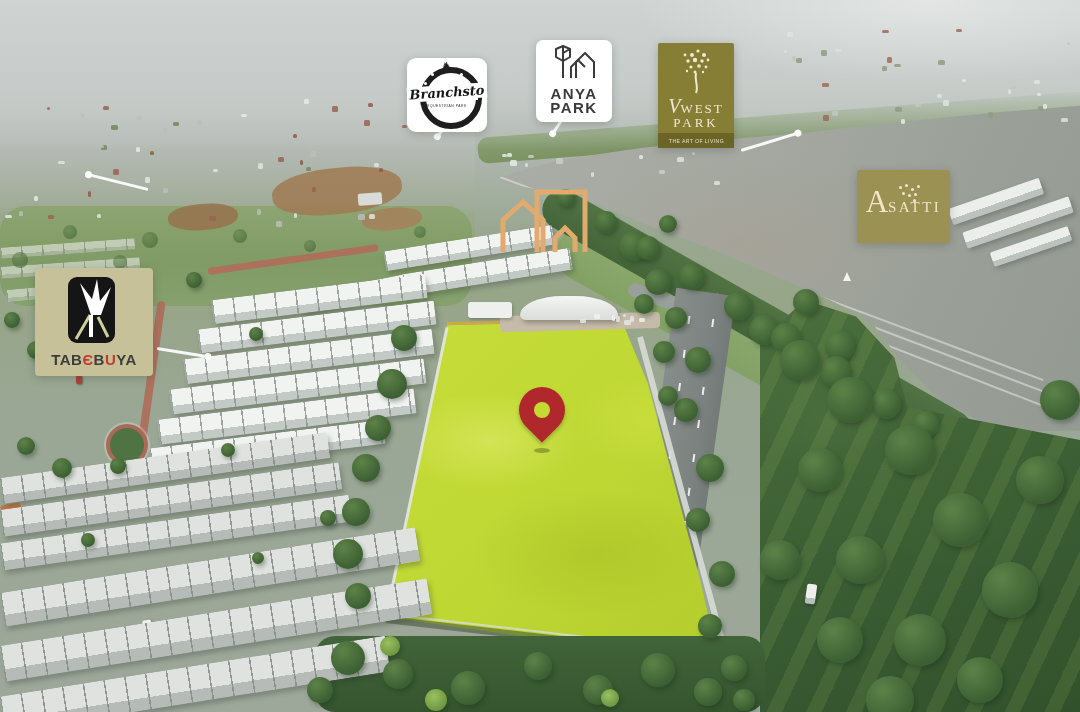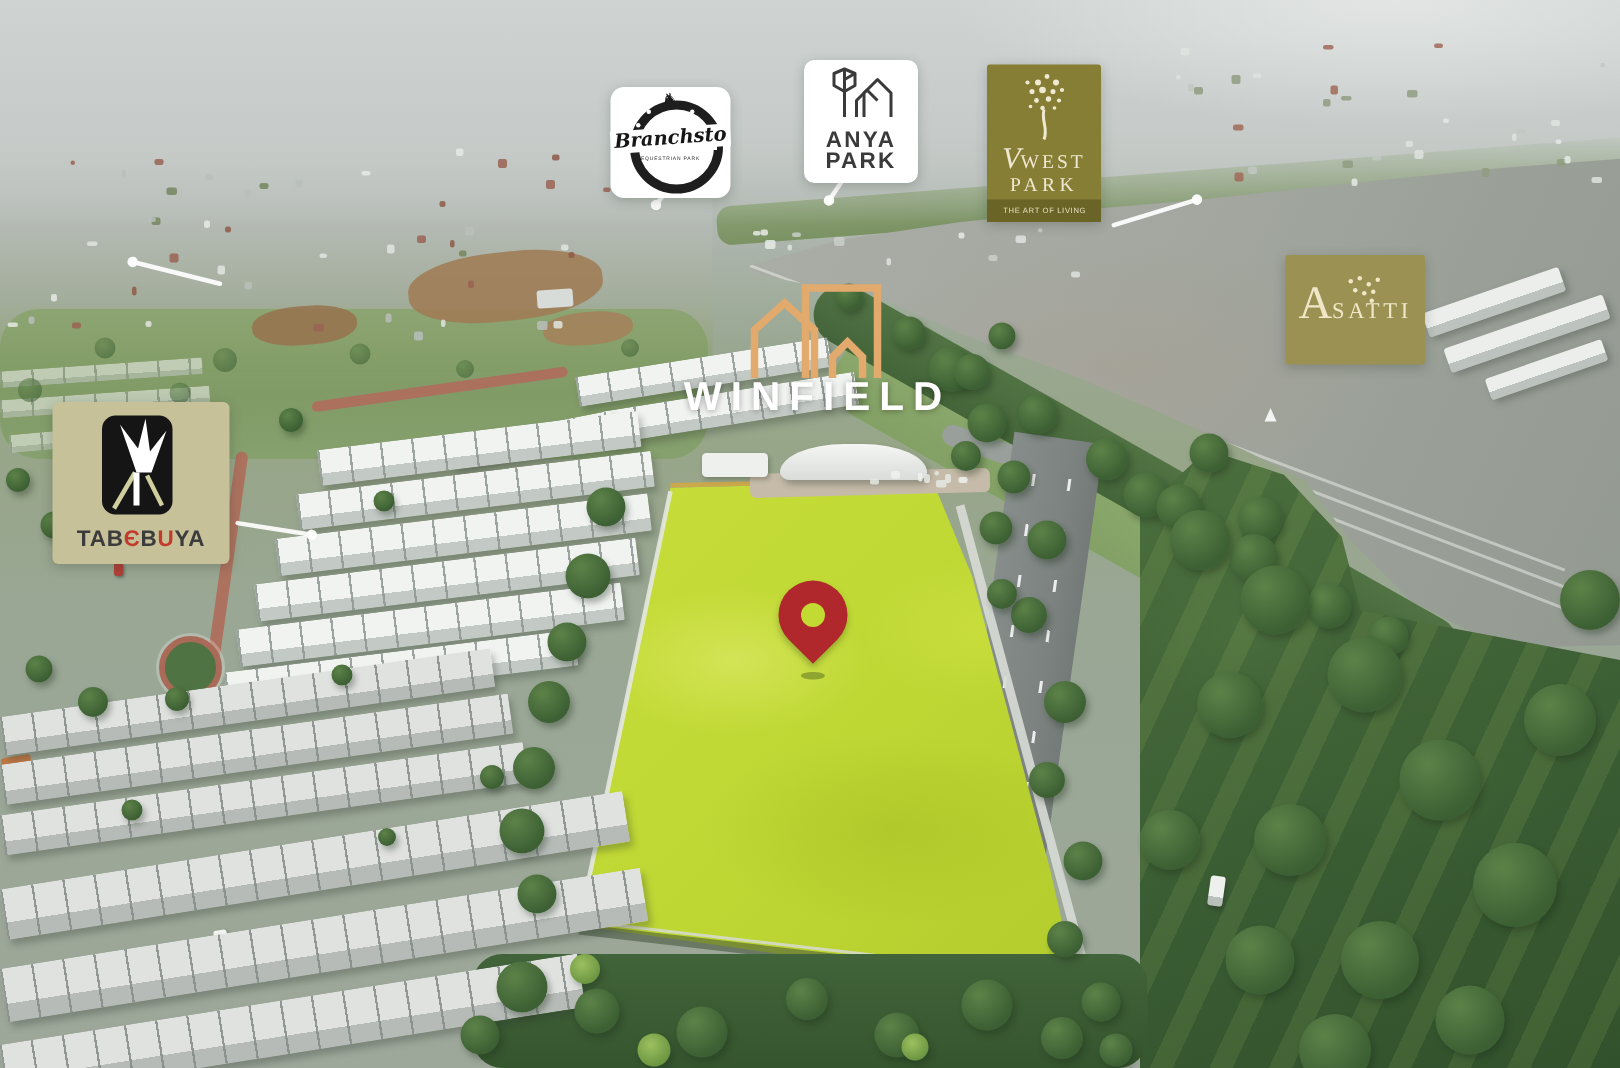--- a/index.html
+++ b/index.html
@@ -269,21 +269,20 @@
 
 
   <div class="abs" id="winfield">
     <svg id="wf-icon" width="100" height="64" viewBox="0 0 100 64">
       <g fill="none" stroke="#e3aa6e" stroke-width="5">
         <path d="M42 64 L42 4 L90 4 L90 64"></path>
         <path d="M60 64 L60 50 L70 40 L80 50 L80 64"></path>
         <path d="M8 64 L8 32 L28 14 L48 32 L48 64"></path>
       </g>
     </svg>
-    <div id="wf-name">WINFIELD</div>
   </div>
 
   <div class="abs logo" id="asatti">
     <div id="as-row">
       <span class="a">A</span>
       <span class="rest">SATTI</span>
     </div>
     <div id="as-dots"></div>
   </div>
 

